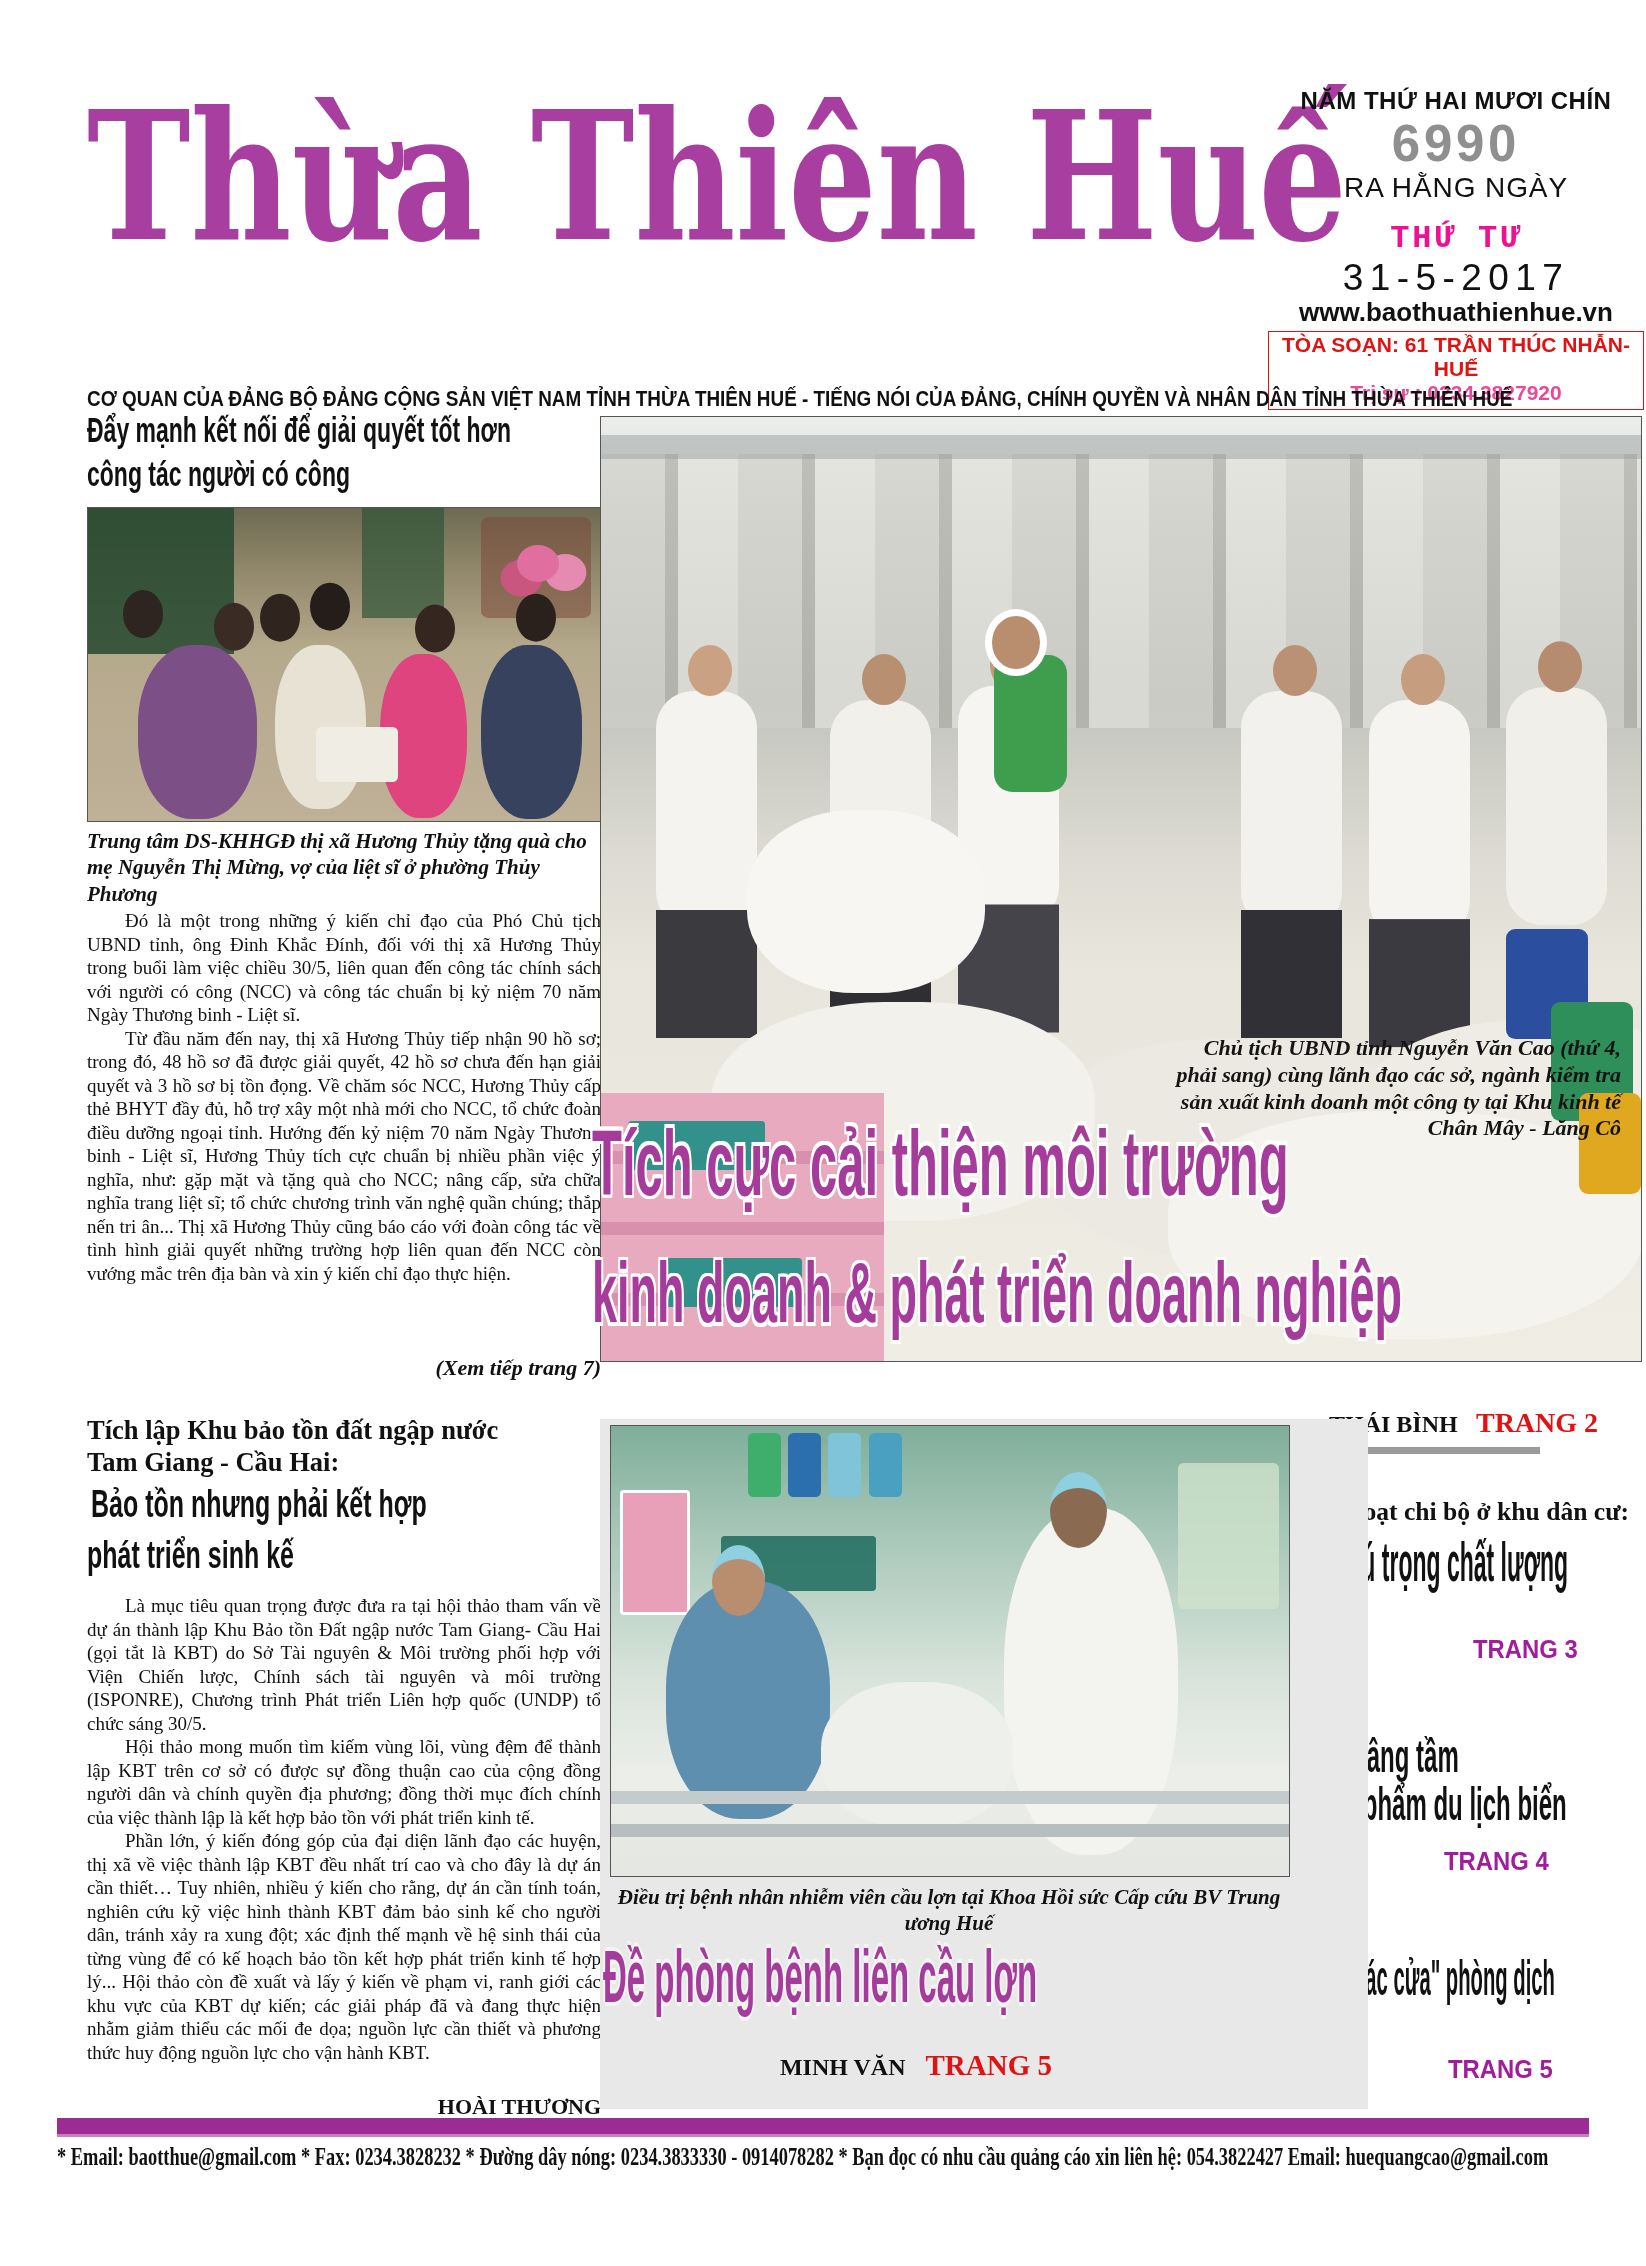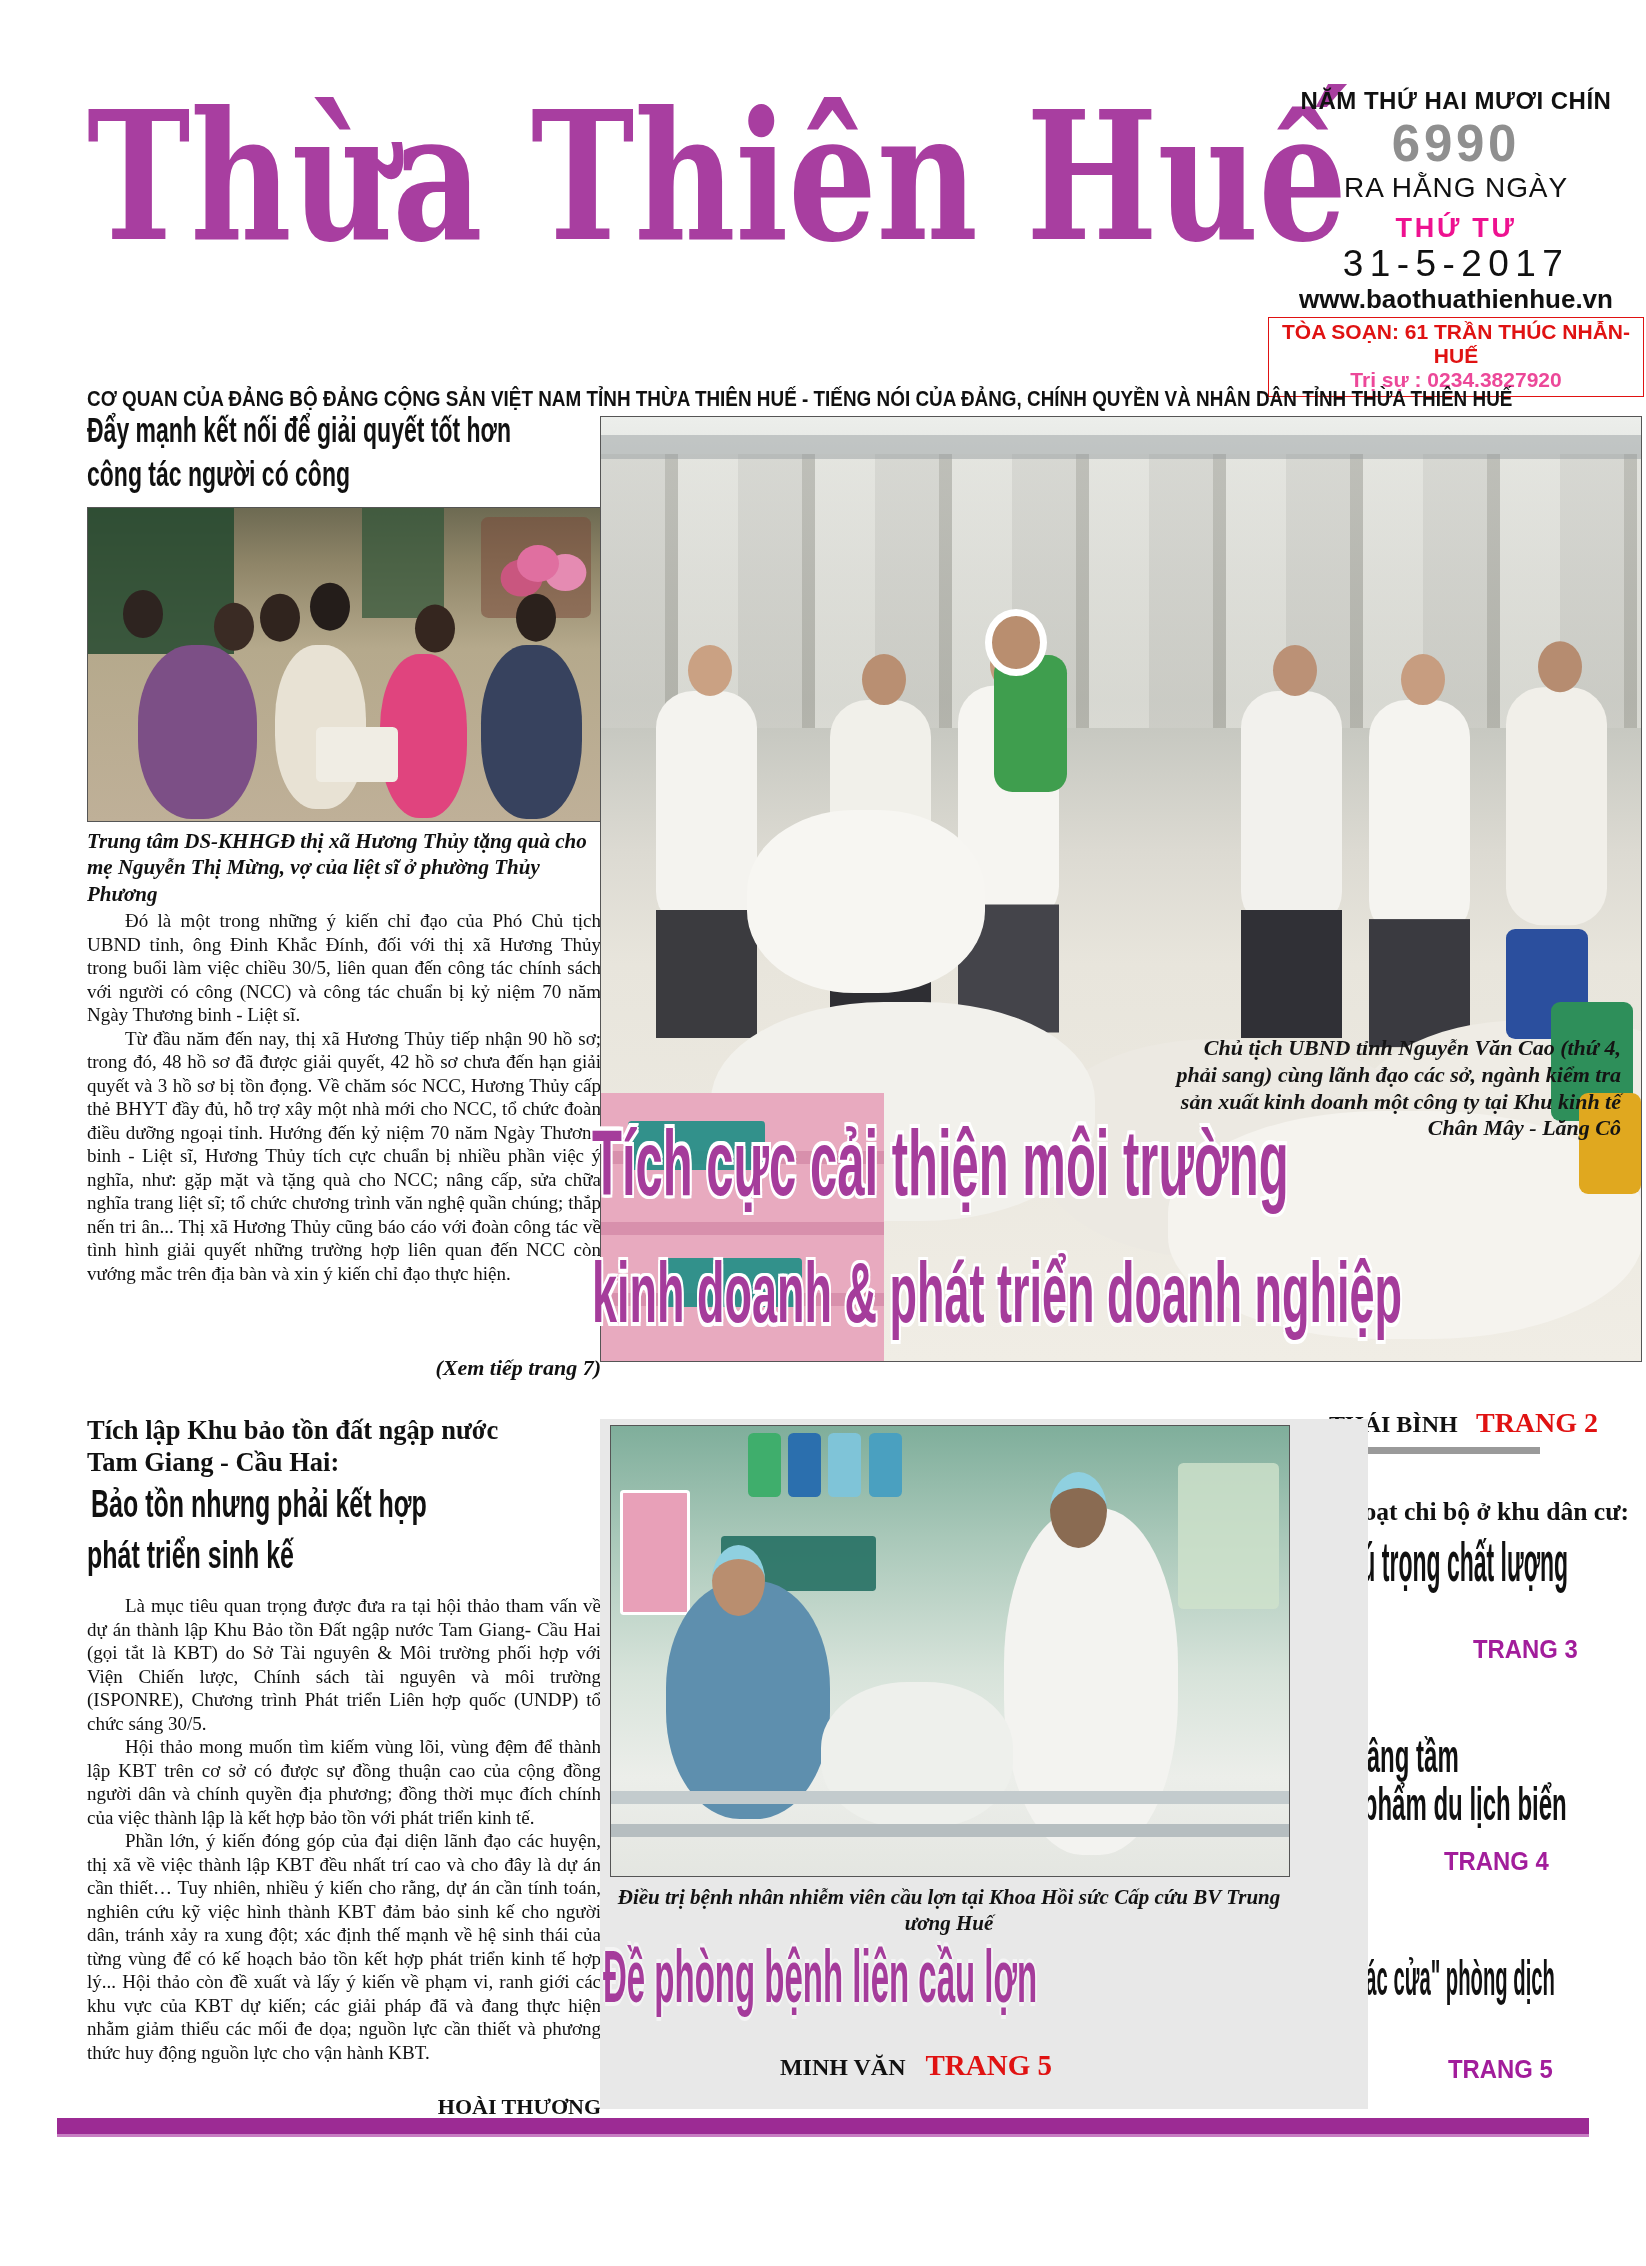--- a/index.html
+++ b/index.html
@@ -25,21 +25,21 @@
 <div class="page">
 
   <div class="abs" style="left:87px;top:57px;width:1160px;height:274px;">
     <span class="cond b" style="font-family:'DejaVu Serif',serif;font-size:139px;line-height:1.35;color:#a83ea0;transform:scale(1.0,1.28);">Thừa Thiên Huế</span>
   </div>
 
   <div class="abs sans" style="left:1268px;top:87px;width:376px;text-align:center;">
     <div class="b" style="font-size:24px;letter-spacing:0.5px;">NĂM THỨ HAI MƯƠI CHÍN</div>
     <div class="b" style="font-size:51px;color:#8f8f8f;letter-spacing:3.7px;line-height:1.05;margin-top:1.8px;">6990</div>
     <div style="font-size:28px;letter-spacing:0.9px;margin-top:1.8px;">RA HẰNG NGÀY</div>
-    <div class="b" style="font-size:27px;color:#ee1190;letter-spacing:2.7px;line-height:1.05;margin-top:10px;">THỨ TƯ</div>
+    <div class="b" style="font-size:32px;color:#ee1190;letter-spacing:2.7px;line-height:1.05;margin-top:18px;font-family:Liberation Mono, monospace;">THỨ TƯ</div>
     <div style="font-size:37px;letter-spacing:6.4px;line-height:1.1;margin-top:1.8px;">31-5-2017</div>
     <div class="b" style="font-size:26px;line-height:1.1;">www.baothuathienhue.vn</div>
     <div style="border:1.8px solid #e01212;margin-top:3.7px;padding:1.8px 1.8px 3.7px 1.8px;">
       <div class="b" style="font-size:21px;color:#e01212;">TÒA SOẠN: 61 TRẦN THÚC NHẪN-HUẾ</div>
       <div class="b" style="font-size:21px;color:#ec4899;">Trị sự : 0234.3827920</div>
     </div>
   </div>
 
   <div class="abs" style="left:87px;top:387px;width:1160px;height:27.4px;">
     <span class="cond b sans" style="font-size:21px;transform:scale(0.9,1.05);">CƠ QUAN CỦA ĐẢNG BỘ ĐẢNG CỘNG SẢN VIỆT NAM TỈNH THỪA THIÊN HUẾ - TIẾNG NÓI CỦA ĐẢNG, CHÍNH QUYỀN VÀ NHÂN DÂN TỈNH THỪA THIÊN HUẾ</span>
@@ -177,15 +177,18 @@
   <div class="abs" style="left:603px;top:1939px;height:79px;">
     <span class="cond b sans" style="font-size:33px;color:#a53c9b;transform:scale(1,2.25);text-shadow:1.8px 0 0 #f4f4f4,-1.8px 0 0 #f4f4f4,0 1.8px 0 #f4f4f4,0 -1.8px 0 #f4f4f4;">Đề phòng bệnh liên cầu lợn</span>
   </div>
 
   <div class="abs" style="left:600px;top:2049px;width:452px;text-align:right;white-space:nowrap;">
     <span class="b serif" style="font-size:24px;">MINH VĂN</span>
     <span class="b serif" style="font-size:29px;color:#e01212;margin-left:16.4px;">TRANG 5</span>
   </div>
 
   <div class="abs" style="left:57px;top:2118px;width:1532px;height:16.4px;background:#9c2b94;border-bottom:3.7px solid #c77ec2;"></div>
+  <div class="abs" style="left:57px;top:2145px;width:1532px;height:31px;">
+    <span class="cond b serif" style="font-size:23px;transform:scale(0.8,1.05);">* Email: baotthue@gmail.com * Fax: 0234.3828232 * Đường dây nóng: 0234.3833330 - 0914078282 * Bạn đọc có nhu cầu quảng cáo xin liên hệ: 054.3822427 Email: huequangcao@gmail.com</span>
+  </div>
 
 </div>
 
 
 </body></html>

